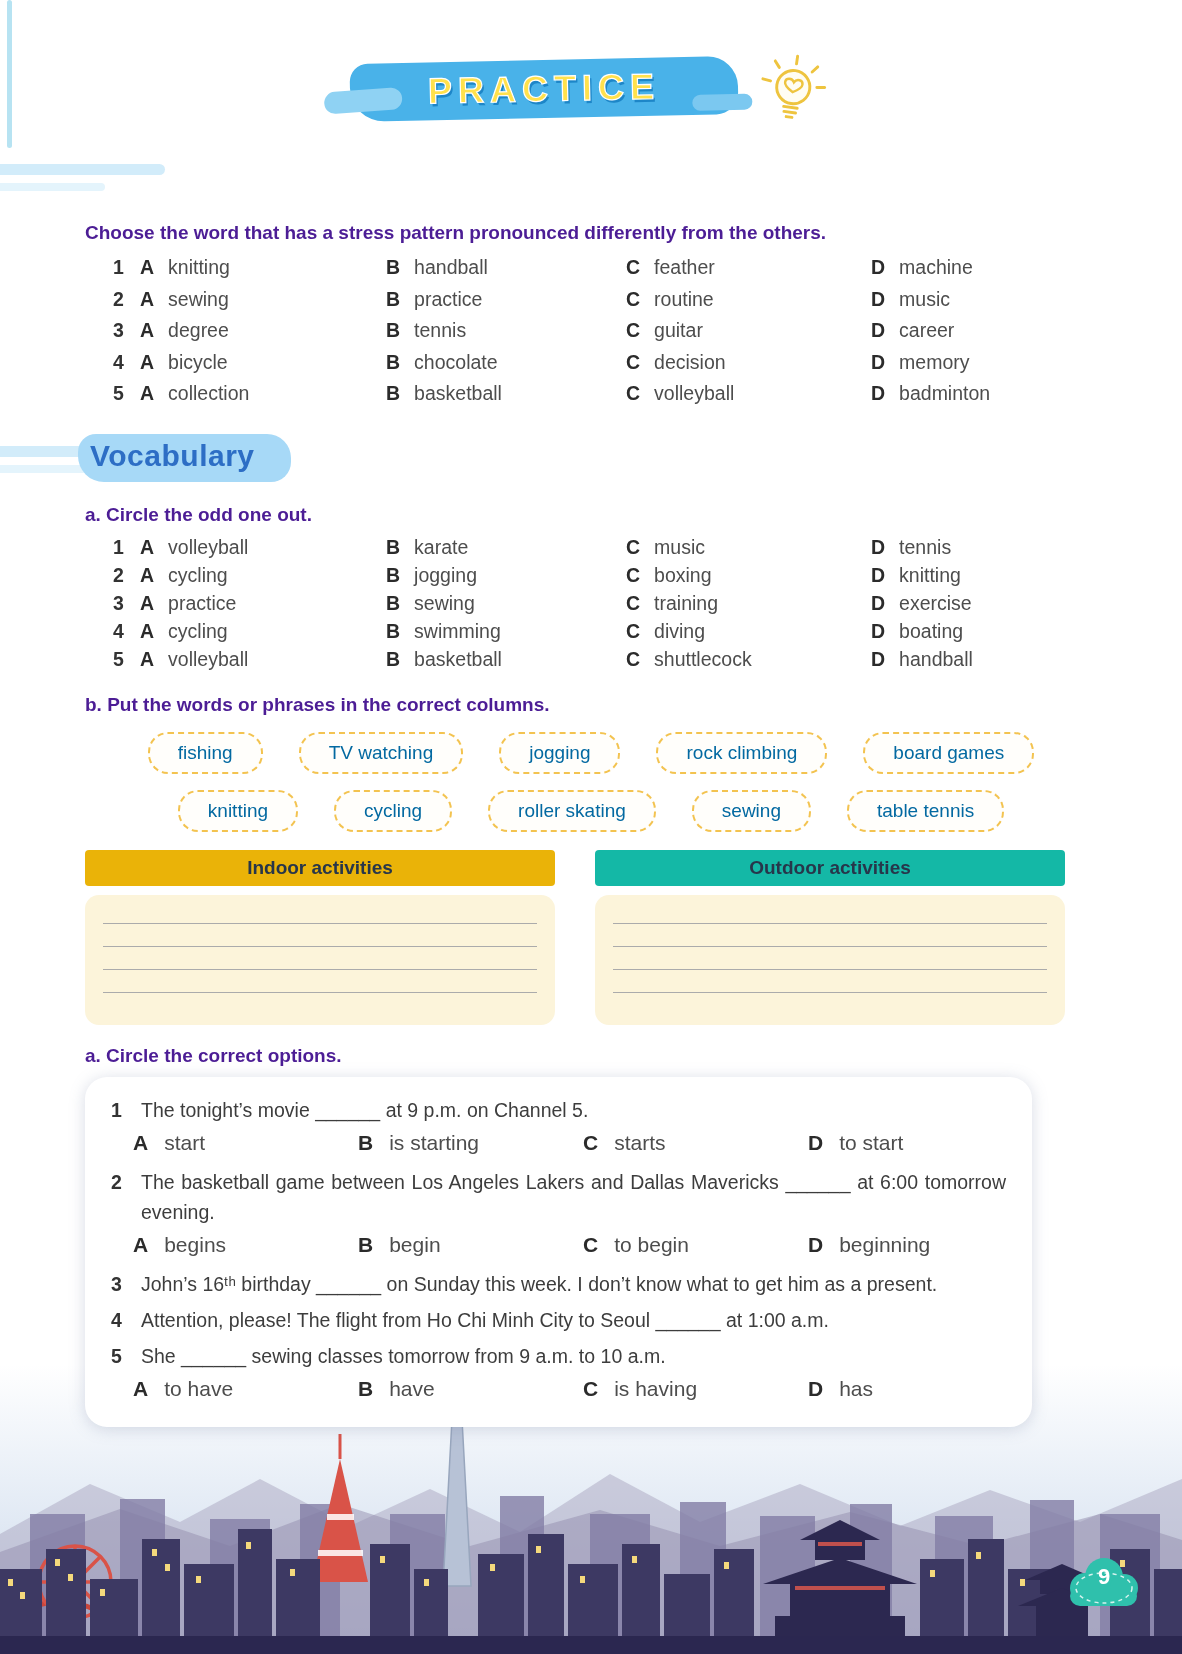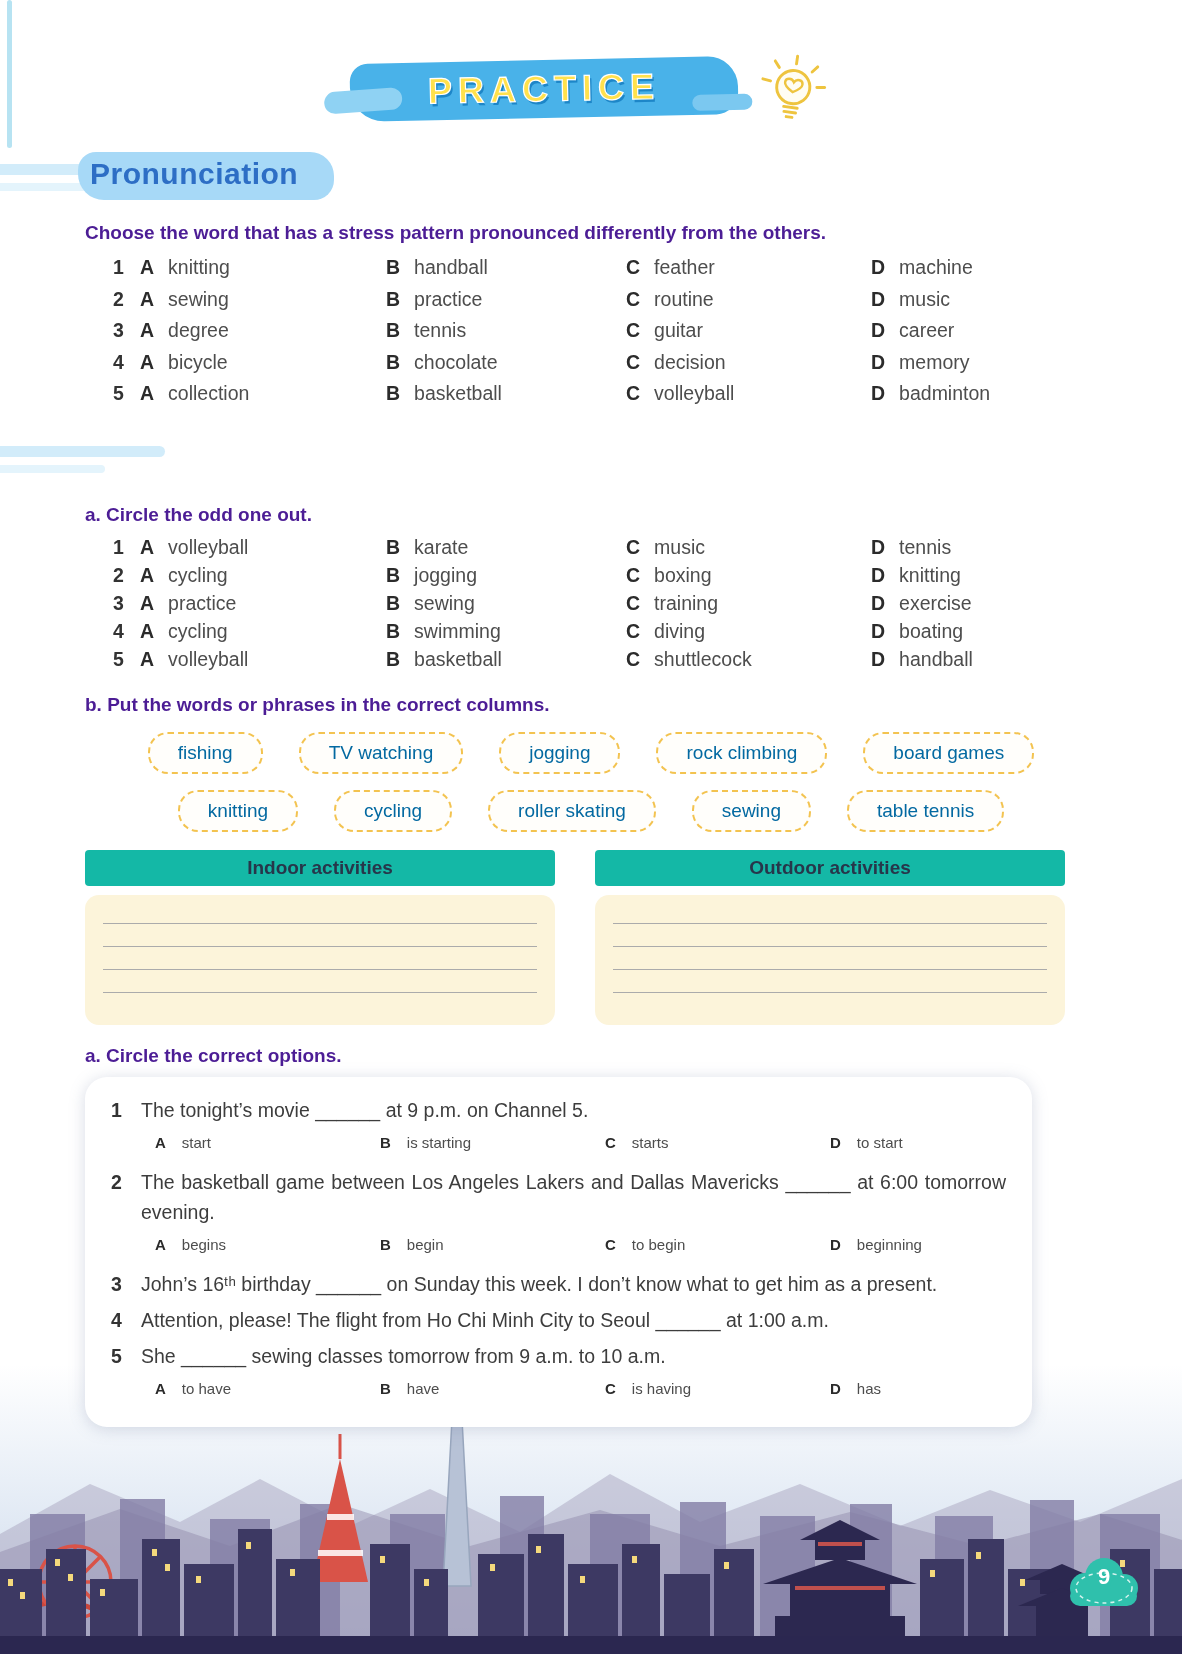--- a/index.html
+++ b/index.html
@@ -49,37 +49,37 @@
   
   .chip-row { display:flex; justify-content:center; gap:36px; margin-top:16px; }
   .chip { border:2.5px dashed #f3c350; border-radius:20px; padding:8px 28px;
     font-size:19px; color:#0369a1; background:#fffefb; }
 
   
   .cols { display:flex; gap:40px; margin:18px 117px 0 85px; }
   .col { flex:1; }
   .col-h { height:36px; display:flex; align-items:center; justify-content:center;
     font-size:19px; font-weight:600; color:#27364a; border-radius:4px; }
-  .indoor { background:#14b8a6; }
+  .indoor { background:#eab308; }
   .outdoor { background:#14b8a6;text-align:center; }
   .writing { margin-top:9px; background:#fcf4da; border-radius:14px; height:130px;
     padding:6px 18px 10px; display:flex; flex-direction:column; justify-content:space-evenly; }
   .wline { border-bottom:1.5px solid #ababab; height:1px; }
 
   
   .gcard { position:relative; z-index:2; margin:10px 150px 0 85px; background:#fff;
     border-radius:22px; box-shadow:0 2px 16px rgba(110,125,160,.28);
     padding:18px 26px 14px; }
   .g-q { margin-bottom:6px; }
   .g-line { display:grid; grid-template-columns:30px auto; font-size:19.5px;
     line-height:30px; color:#3d3d3d; }
   .g-num { font-weight:700; color:#333; }
   .g-text { text-align:justify; }
   .g-opts { display:grid; grid-template-columns:225px 225px 225px auto;
-    margin:3px 0 9px 44px; font-size:15px; height:30px; align-items:center; }
+    margin:3px 0 9px 22px; font-size:21px; height:30px; align-items:center; }
   .g-opts .ol { margin-right:16px; }
 
   
   .skyline { position:absolute; left:0; bottom:0; width:1182px; height:290px; z-index:0; }
   .skyline svg { display:block; width:100%; height:100%; }
   .page-badge { position:absolute; right:32px; bottom:40px; width:92px; height:64px; z-index:3; }
   .page-badge svg { position:absolute; inset:0; }
   .badge-num { position:absolute; left:0; top:14px; width:100%; text-align:center;
     font-size:22px; font-weight:800; color:#ffffff; }
 </style>
@@ -105,21 +105,20 @@
         <line x1="57" y1="20" x2="62" y2="14"></line>
         <line x1="16" y1="35" x2="8" y2="34"></line>
         <line x1="64" y1="35" x2="72" y2="34"></line>
       </g>
     </svg>
   </header>
 
   <div class="sec-head">
     <i class="tail t1"></i>
     <i class="tail t2"></i>
-    <span class="blob"><span class="sec-title">Pronunciation</span></span>
   </div>
 
   <p class="instr">Choose the word that has a stress pattern pronounced differently from the others.</p>
 
   <div class="qblock">
     <div class="qrow">
       <span class="qnum">1</span>
       <span class="o"><b class="ol">A</b><span class="ot">knitting</span></span>
       <span class="o"><b class="ol">B</b><span class="ot">handball</span></span>
       <span class="o"><b class="ol">C</b><span class="ot">feather</span></span>
@@ -151,20 +150,21 @@
       <span class="o"><b class="ol">A</b><span class="ot">collection</span></span>
       <span class="o"><b class="ol">B</b><span class="ot">basketball</span></span>
       <span class="o"><b class="ol">C</b><span class="ot">volleyball</span></span>
       <span class="o"><b class="ol">D</b><span class="ot">badminton</span></span>
     </div>
   </div>
 
   <div class="sec-head">
     <i class="tail t1"></i>
     <i class="tail t2"></i>
+    <span class="blob"><span class="sec-title">Vocabulary</span></span>
   </div>
 
   <p class="instr">a. Circle the odd one out.</p>
 
   <div class="qblock vrows">
     <div class="qrow">
       <span class="qnum">1</span>
       <span class="o"><b class="ol">A</b><span class="ot">volleyball</span></span>
       <span class="o"><b class="ol">B</b><span class="ot">karate</span></span>
       <span class="o"><b class="ol">C</b><span class="ot">music</span></span>

